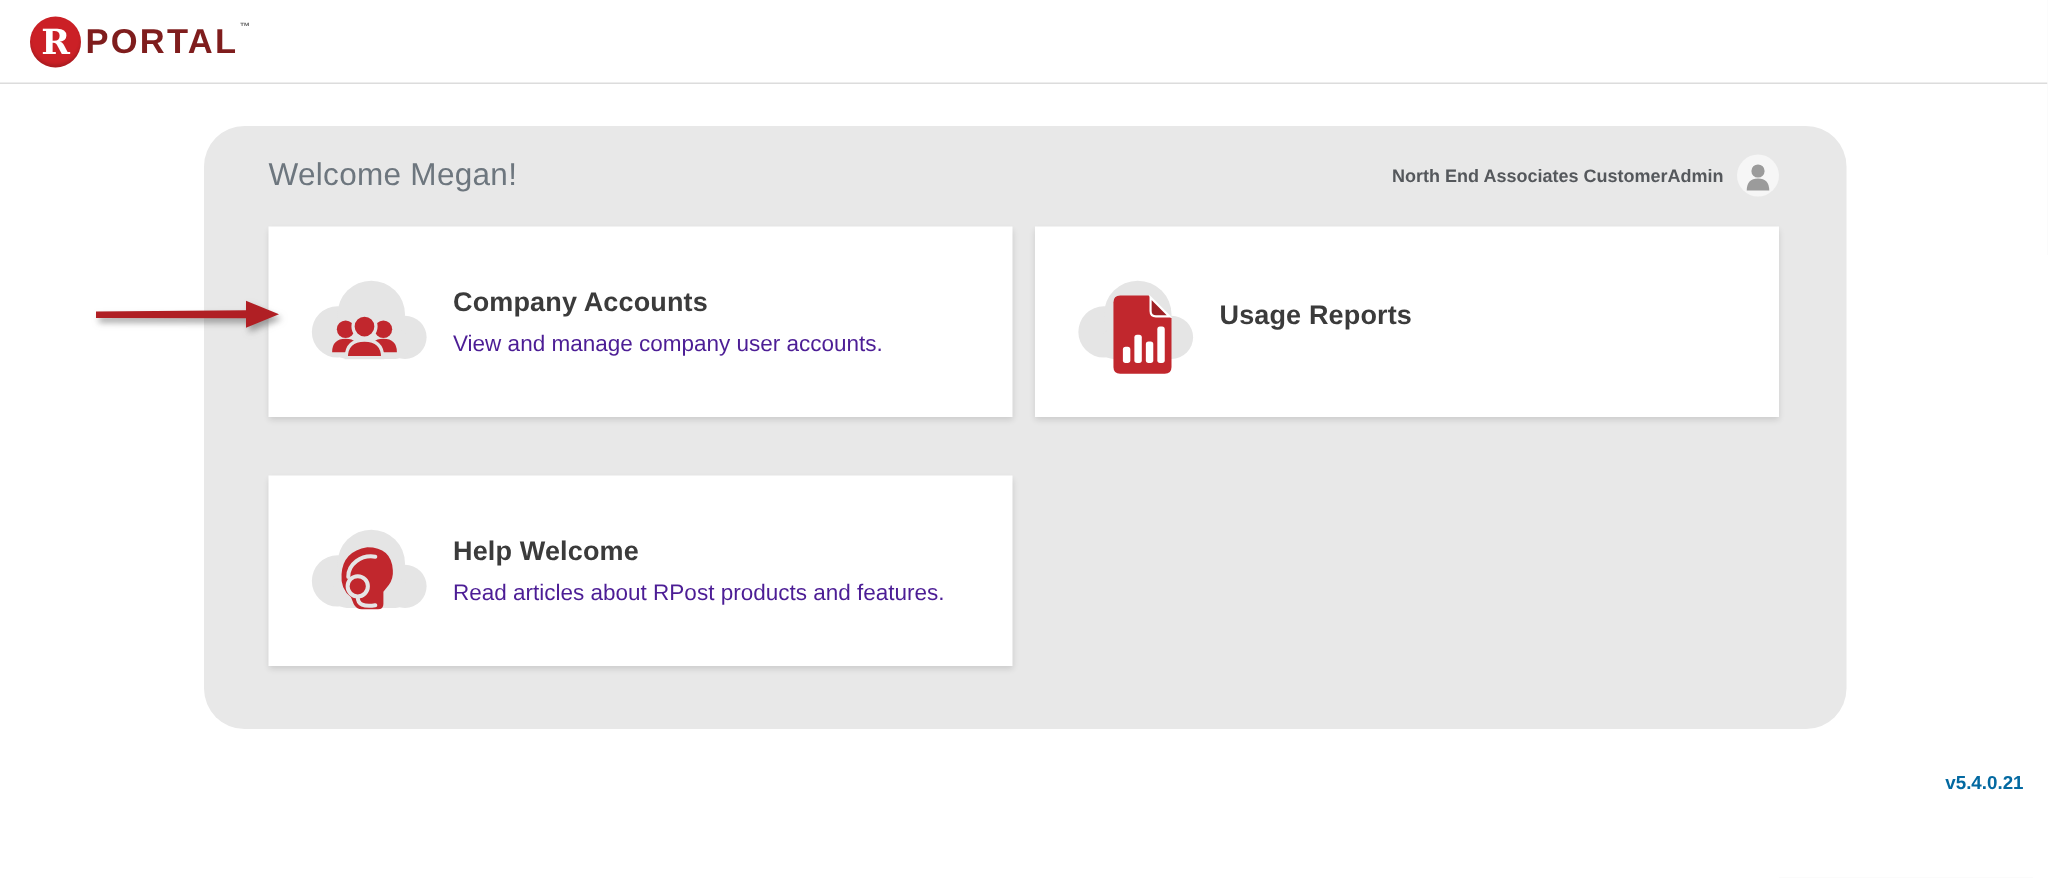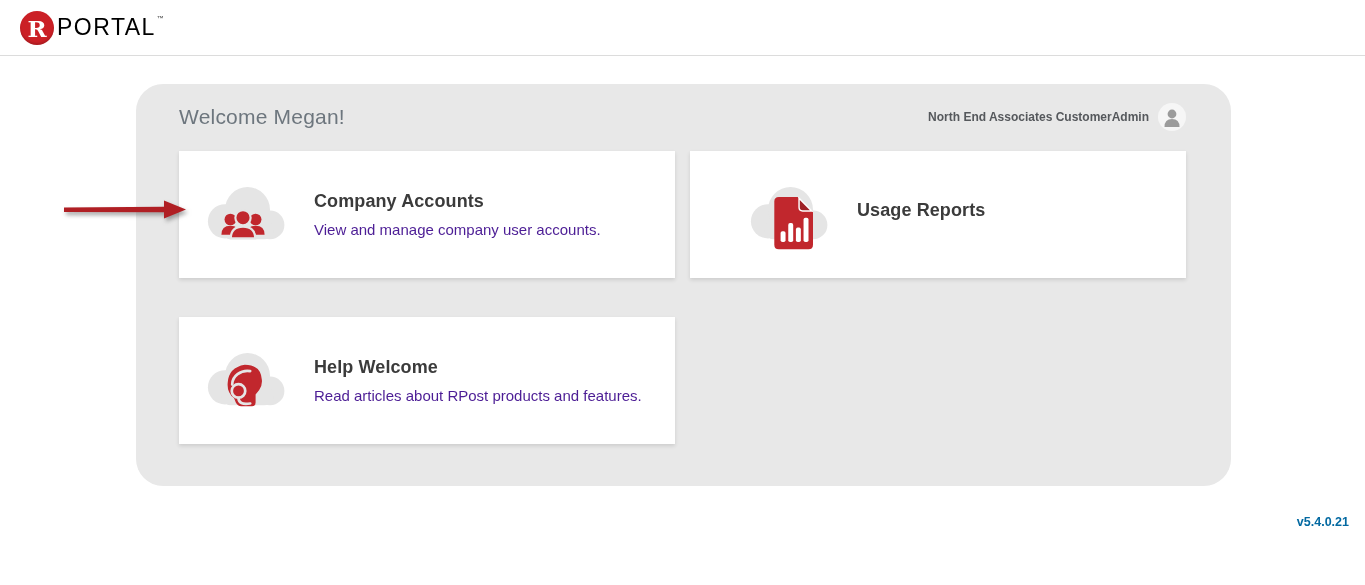--- a/index.html
+++ b/index.html
@@ -8,41 +8,41 @@
   .page { position:relative; width:1365px; height:585px; background:#ffffff; }
 
   
   .app-header { position:absolute; left:0; top:0; width:1365px; height:56px;
     background:#ffffff; border-bottom:1px solid #dcdcdc; }
   .logo { position:absolute; left:20px; top:11px; display:flex; align-items:flex-start; cursor:pointer; }
   .logo-circle { width:34px; height:34px; border-radius:50%; background:#cb2026;
     display:flex; align-items:center; justify-content:center;
     color:#ffffff; font-family:"DejaVu Serif", serif; font-weight:bold; font-size:23px; line-height:1;
     box-shadow:inset 0 -2px 2px rgba(0,0,0,.15); }
-  .logo-text { margin-left:3px; margin-top:5px; font-size:23px; font-weight:normal;
-    letter-spacing:1.5px; color:#000000; line-height:1; }
+  .logo-text { margin-left:3px; margin-top:5px; font-size:23px; font-weight:bold;
+    letter-spacing:1.5px; color:#7f1d1d; line-height:1; }
   .logo-tm { font-size:7px; color:#6a6a6a; margin-top:4px; margin-left:1px; font-weight:bold; }
 
   
   .panel { position:absolute; left:136px; top:84px; width:1095px; height:402px; background:#e8e8e8;border-radius:27px; }
   .welcome { position:absolute; left:43px; top:21px; font-size:21px; font-weight:normal;
     color:#6d767e; letter-spacing:.2px; }
   .user-info { position:absolute; right:45px; top:19px; display:flex; align-items:center; cursor:pointer; }
   .user-name { font-size:12px; font-weight:bold; color:#55585c; margin-right:9px; }
   .avatar { width:28px; height:28px; border-radius:50%; background:#f6f6f6;
     display:flex; align-items:center; justify-content:center; overflow:hidden; }
 
   
   .card { position:absolute; width:496px; height:127px; background:#ffffff;
     box-shadow:0 2px 4px rgba(0,0,0,.12); display:flex; align-items:center; cursor:pointer; }
   .card-company { left:43px;  top:67px; }
-  .card-usage   { left:554px; top:67px;padding-left:32px; }
+  .card-usage   { left:554px; top:67px; }
   .card-help    { left:43px;  top:233px; }
   .card-icon { margin-left:18px; width:92px; height:72px; flex:0 0 auto; }
-  .card-text { margin-left:25px; }
+  .card-text { margin-left:13px; }
   .card-title { font-size:18px; font-weight:bold; color:#3b3b3b; margin-bottom:9px; letter-spacing:.1px; }
   .card-desc { font-size:15px; color:#4c1d95; }
 
   
   .annotation-arrow { position:absolute; left:61px; top:196px; width:128px; height:28px;
     filter:drop-shadow(2px 3px 2px rgba(90,90,90,.55)); }
 
   
   .version { position:absolute; right:16px; top:515px; font-size:12.5px; font-weight:bold; color:#0369a1; }
 </style>

